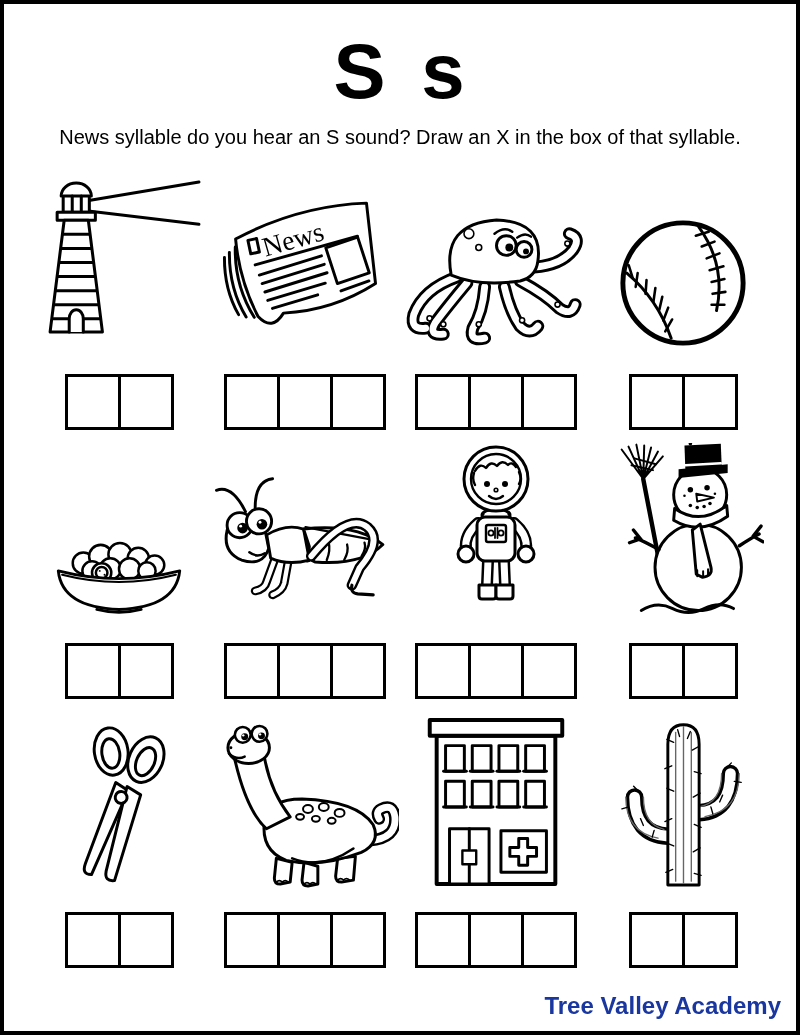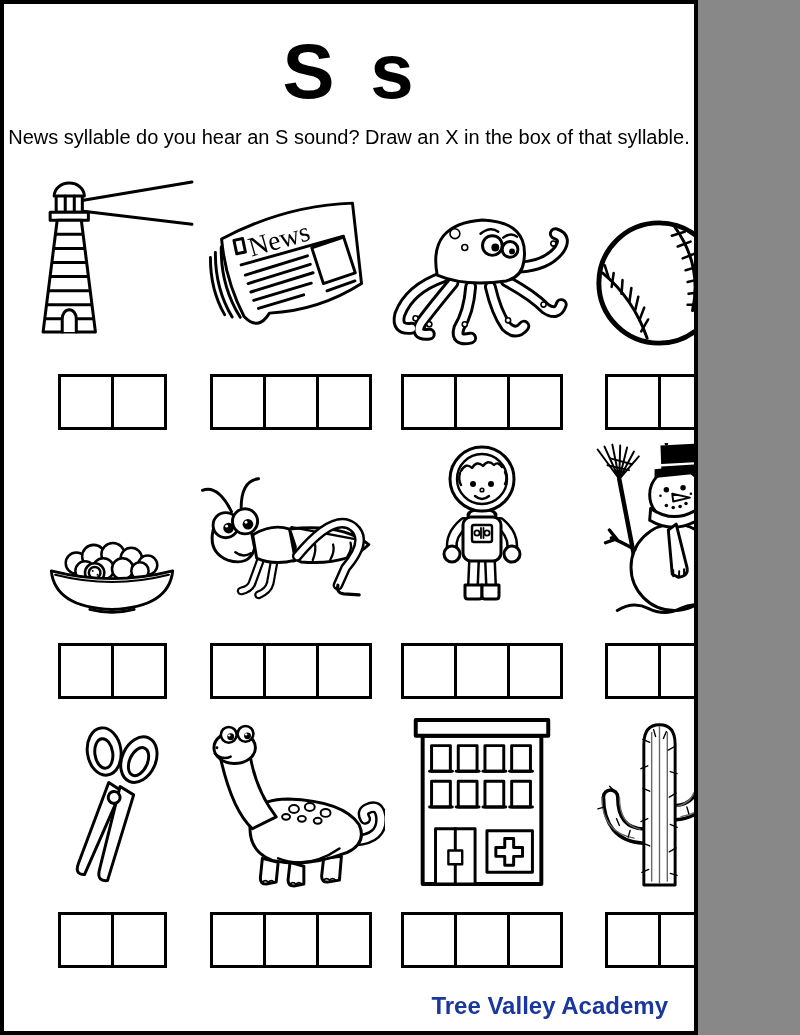--- a/index.html
+++ b/index.html
@@ -1,36 +1,36 @@
 <!DOCTYPE html>
 <html><head>
 <meta charset="utf-8">
 <style>
   html,body{margin:0;padding:0;background:#888;}
   .sheet{
-    position:relative; width:698px; height:1035px; box-sizing:border-box;
+    position:relative; width:800px; height:1035px; box-sizing:border-box;
     background:#fff; border:4px solid #000; overflow:hidden;
     font-family:"Liberation Sans", sans-serif; color:#000;
   }
   .title{
     margin-top:28px; text-align:center; font-size:78px; font-weight:bold;
     line-height:1; letter-spacing:2px; word-spacing:10px;
   }
   .instruction{ margin-top:16px; text-align:center; font-size:20px; }
   .grid{
     margin-top:12px; padding:0 22px 0 24px;
     display:grid; grid-template-columns:repeat(4,1fr); grid-template-rows:repeat(3,269px);
   }
   .cell{ display:flex; flex-direction:column; align-items:center; justify-content:flex-end; }
   .imgwrap{ flex:1; display:flex; align-items:flex-end; justify-content:center; margin-bottom:22px; }
   .boxes{ display:flex; }
   .box{ width:50px; height:50px; border:3px solid #000; background:#fff; }
   .box + .box{ margin-left:-3px; }
   .footer{
-    position:absolute; right:26px; top:988px; font-size:24px; font-weight:bold;
+    position:absolute; right:15px; top:988px; font-size:24px; font-weight:bold;
   }
   
   svg{ display:block; }
   .ln{ fill:none; stroke:#000; stroke-linecap:round; stroke-linejoin:round; }
   .fw{ fill:#fff; }
   .fb{ fill:#000; stroke:none; }
 </style>
 </head>
 <body>
 

